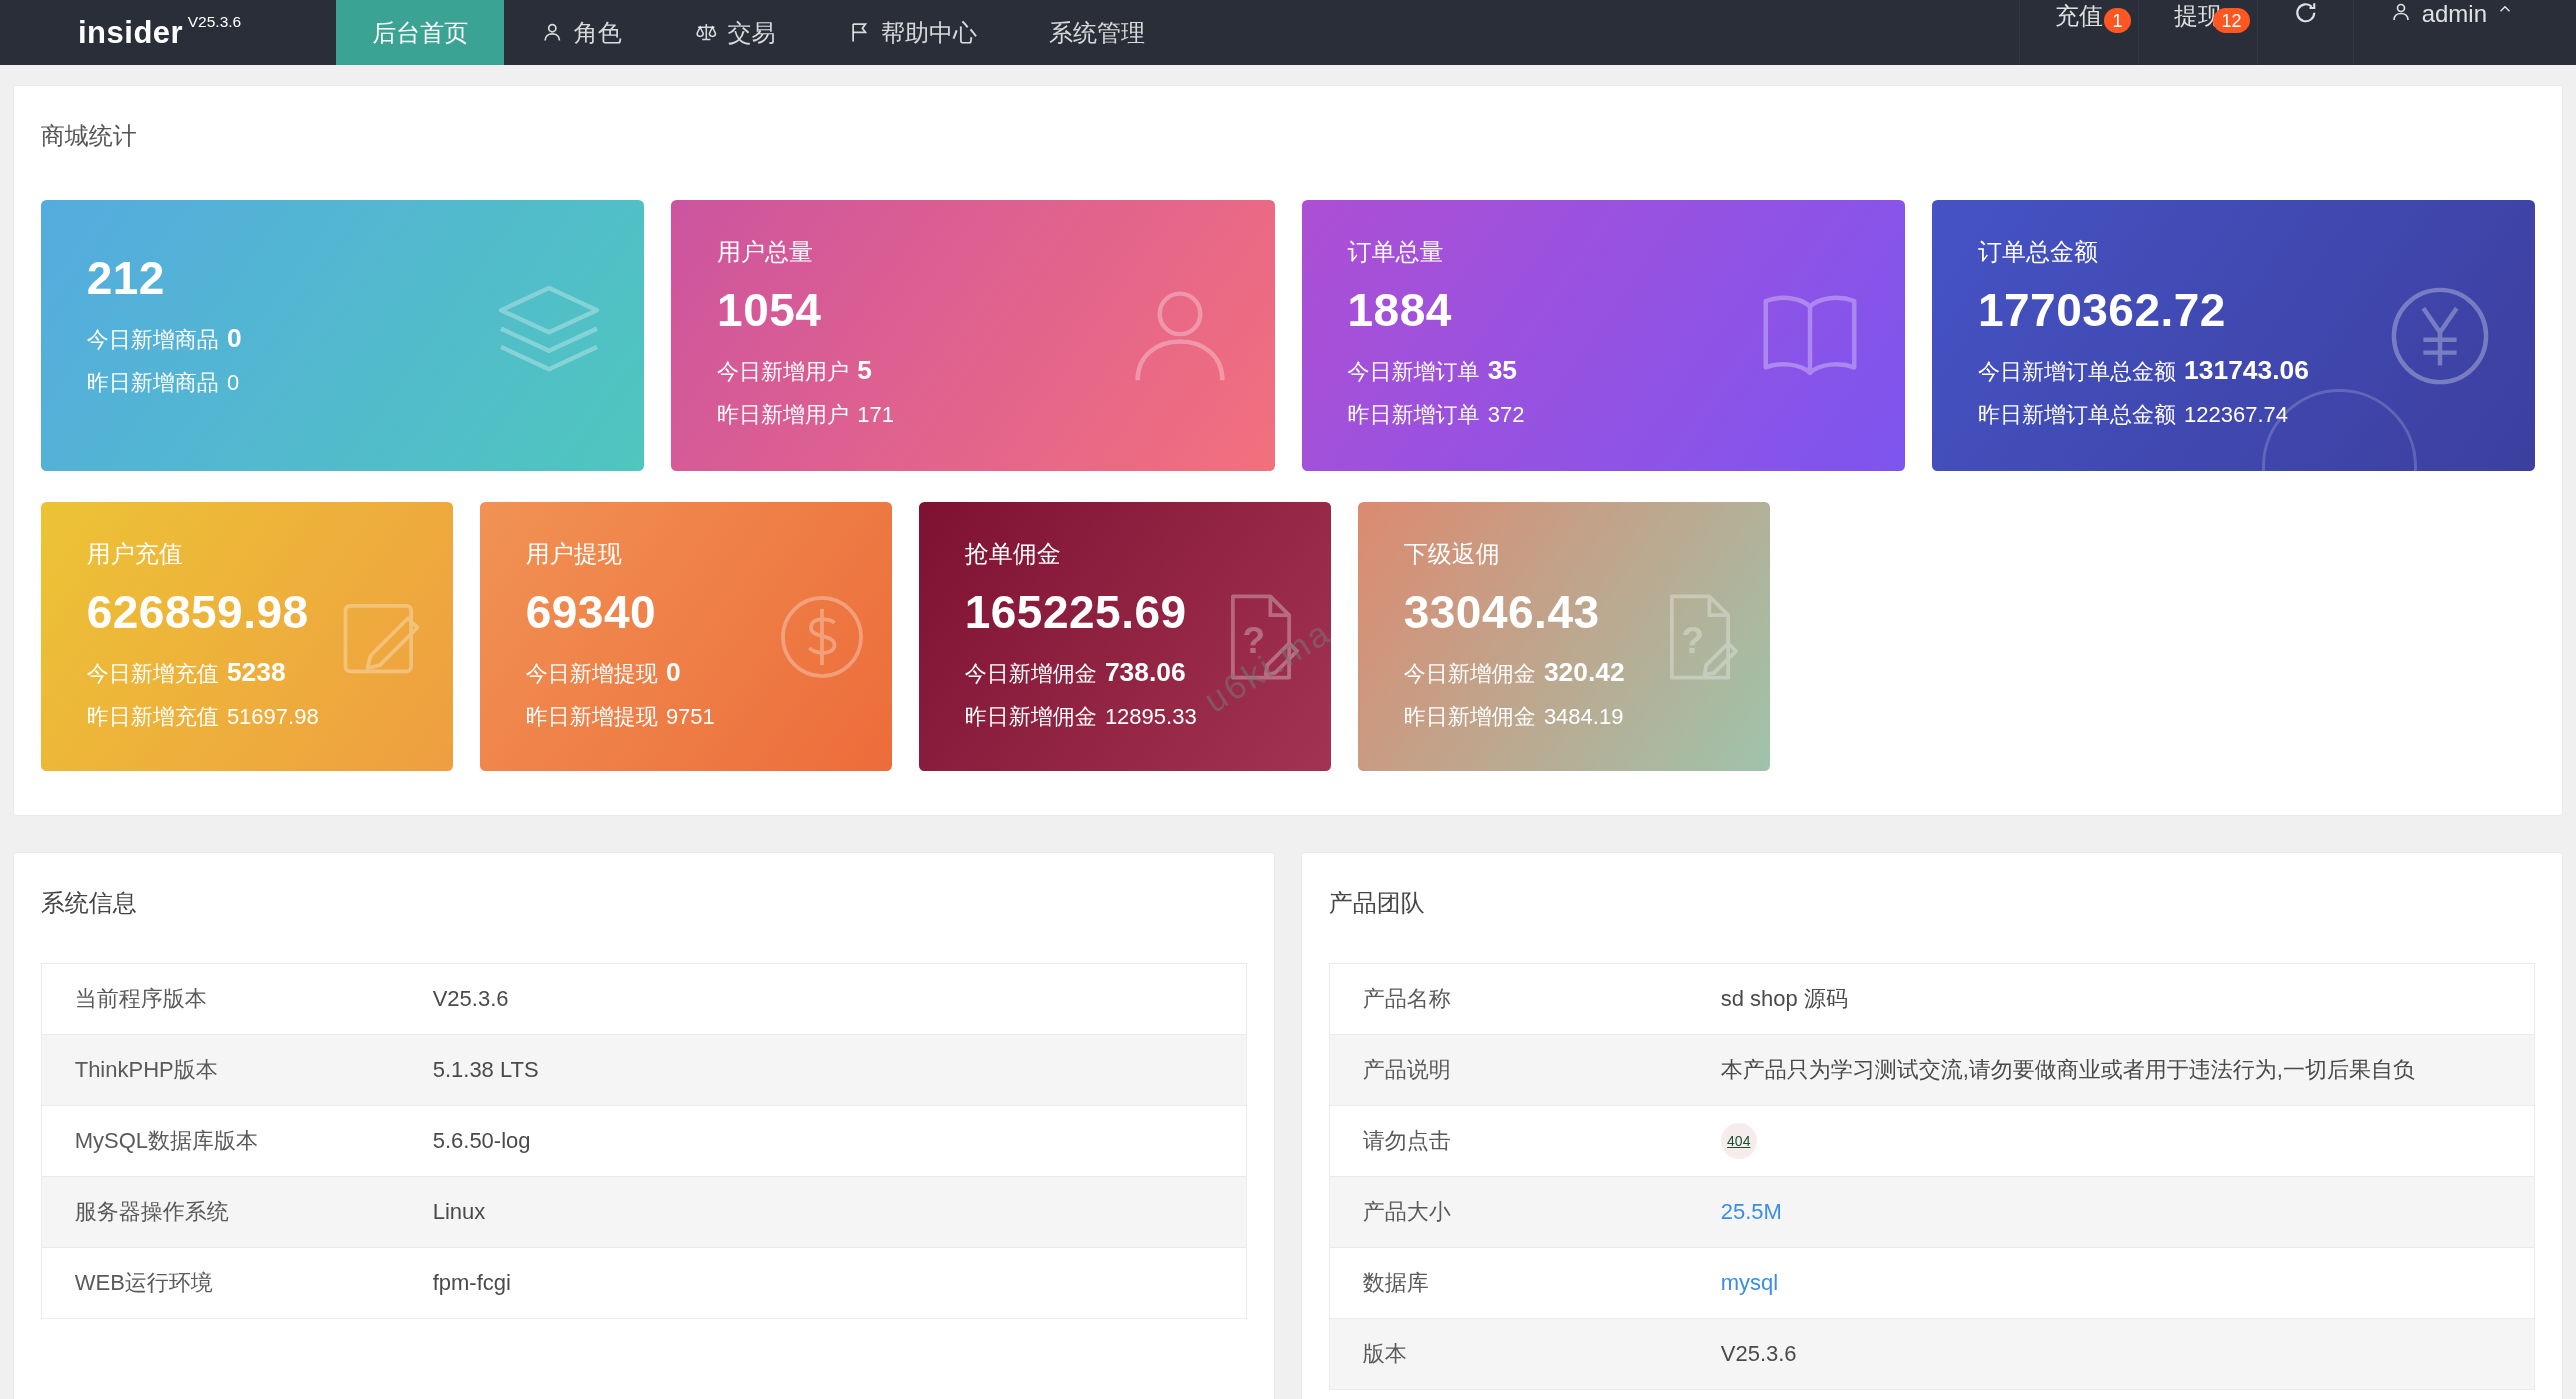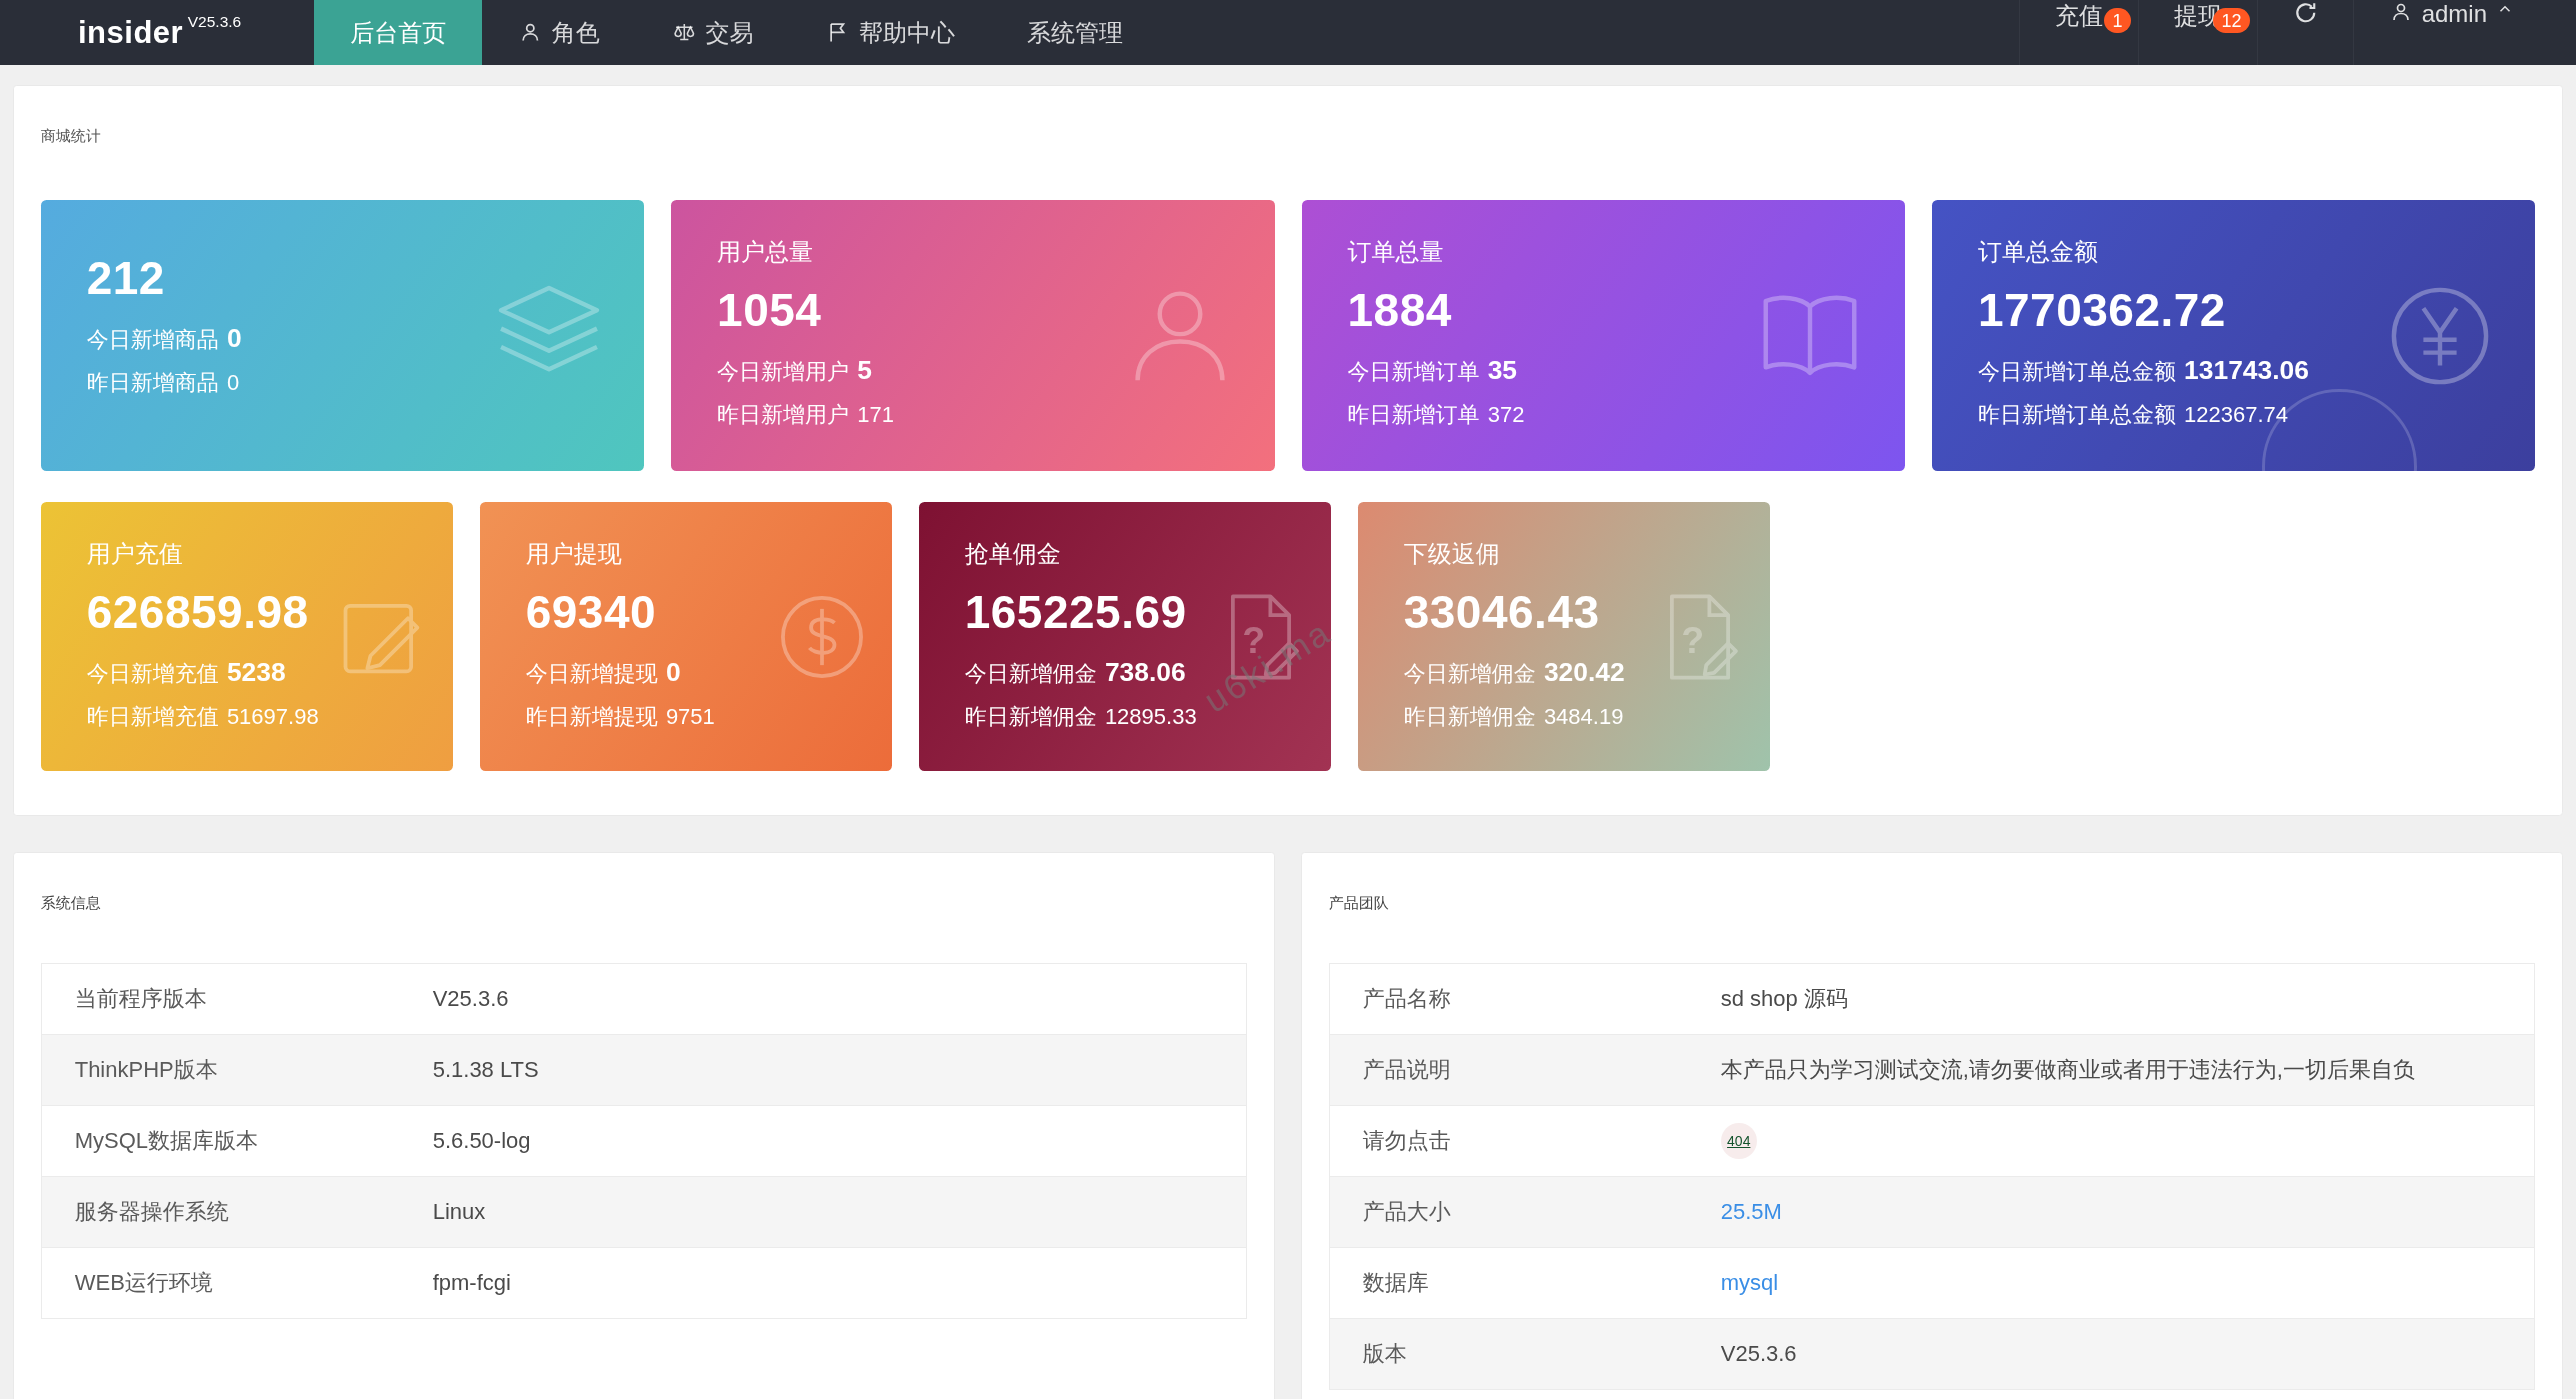--- a/index.html
+++ b/index.html
@@ -18,21 +18,21 @@
   }
 
   
   .navbar{
     height:65px;background:var(--navbar-bg);display:flex;align-items:stretch;
     padding-right:27px;position:relative;z-index:10;
   }
   .logo{display:flex;align-items:center;margin-left:78px;cursor:pointer;}
   .logo-text{color:#fff;font-size:31px;font-weight:700;letter-spacing:0.5px;}
   .logo-ver{color:#fff;font-size:15.5px;margin-left:4.6px;position:relative;top:-11px;font-weight:400;}
-  .menu{display:flex;margin-left:73px;align-items:stretch;}
+  .menu{display:flex;margin-left:95px;align-items:stretch;}
   .menu-item{
     display:flex;align-items:center;padding:0 36px;color:rgba(255,255,255,.82);
     font-size:24px;cursor:pointer;white-space:nowrap;
   }
   .menu-item.active{background:var(--active-bg);color:#fff;}
   .menu-item svg{width:24.6px;height:24.6px;margin-right:9px;stroke:currentColor;}
   .nav-right{margin-left:auto;display:flex;align-items:stretch;}
   .nav-action{
     position:relative;display:flex;align-items:flex-start;padding:0 35px;
     color:rgba(255,255,255,.85);font-size:24px;cursor:pointer;
@@ -46,21 +46,21 @@
   .user svg.u{width:24px;height:24px;margin-right:8.2px;}
   .user svg.c{width:18px;height:18px;margin-left:9px;}
 
   
   .panel{
     background:#fff;border:0.9px solid #E9E9E9;border-radius:3.6px;
   }
   .stats-panel{
     margin:20px 12.7px 0;padding:36px 27px 44px;position:relative;
   }
-  .panel-title{font-size:15px;color:#555;line-height:27px;}
+  .panel-title{font-size:24px;color:#555;line-height:27px;}
   .stats-panel .panel-title{margin-bottom:51px;}
 
   .card-row{display:flex;gap:27px;}
   .card-row.second{margin-top:31px;}
   .stat-card{
     flex:1;height:271px;border-radius:5.5px;color:#fff;position:relative;
     padding:36px 0 0 46px;overflow:hidden;
   }
   .stat-card.small{flex:none;width:412px;height:269px;}
   .sc-title{font-size:24px;font-weight:400;}

